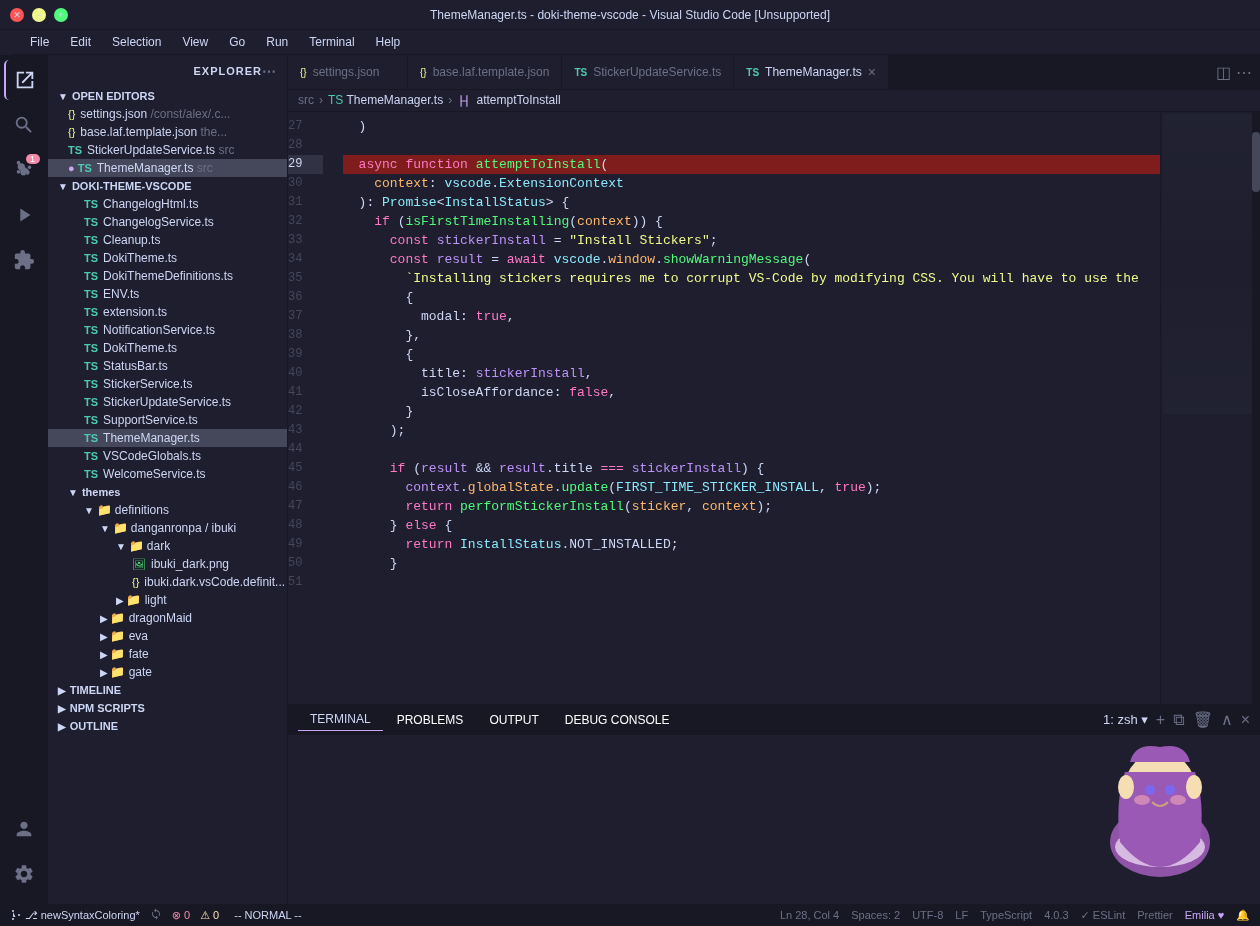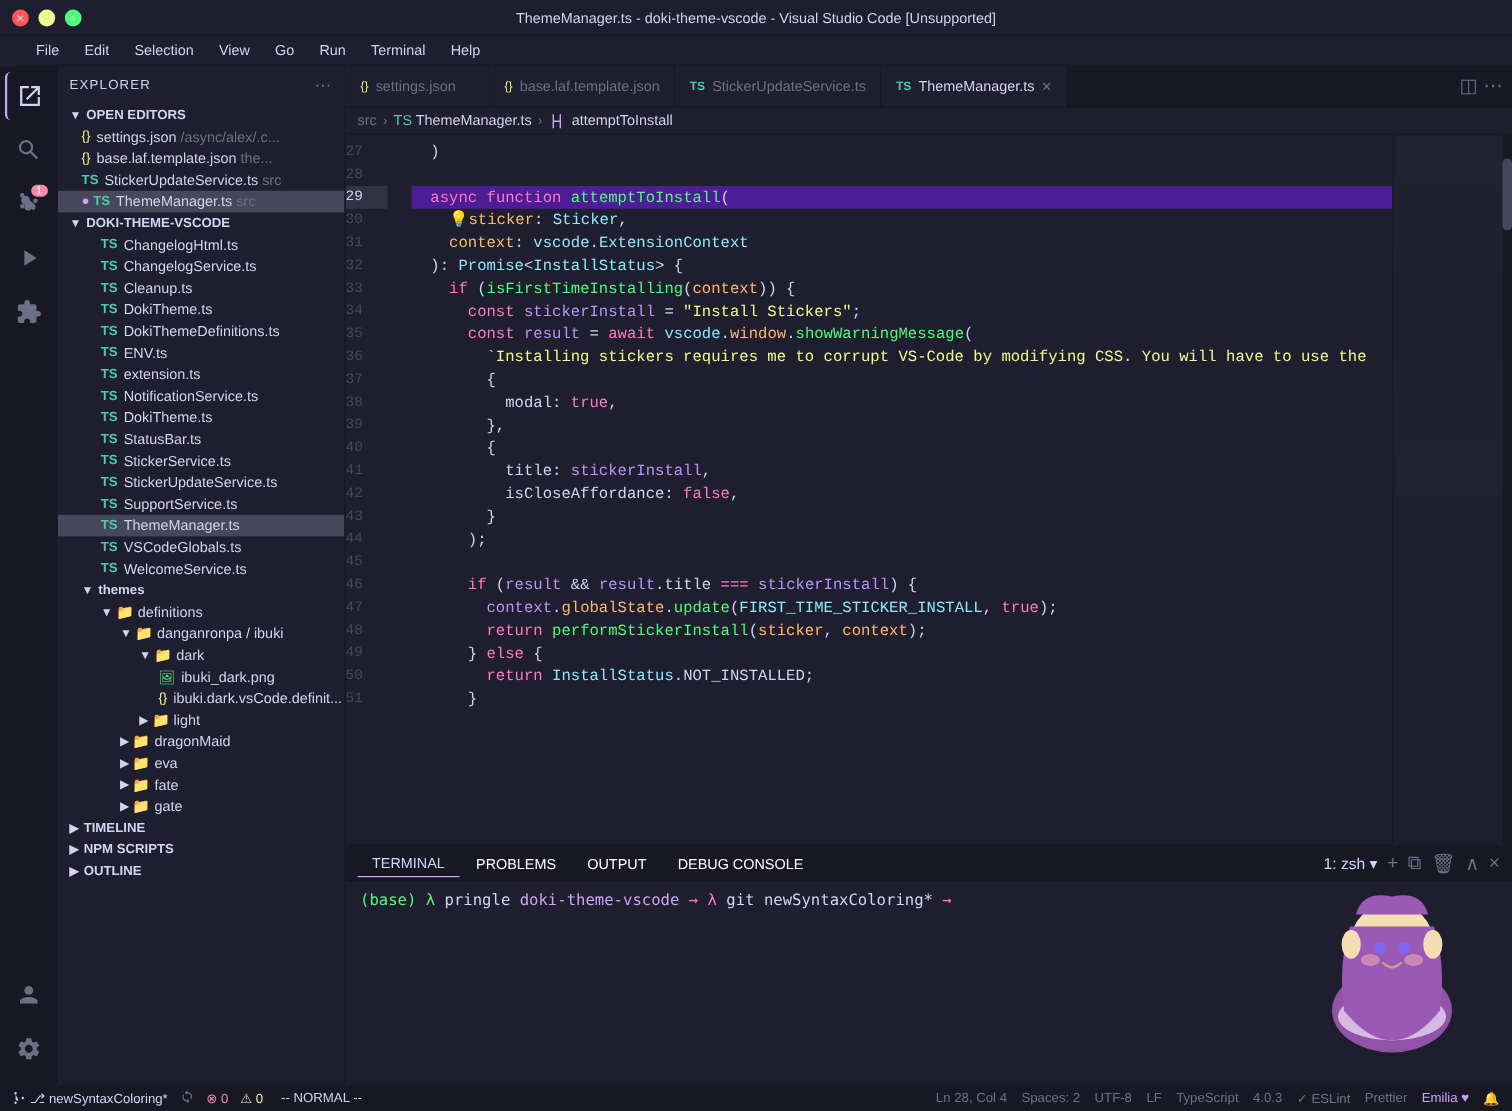--- a/index.html
+++ b/index.html
@@ -104,24 +104,24 @@
       overflow-y: auto;
       overflow-x: hidden;
     }
     .sidebar::-webkit-scrollbar { width: 4px; }
     .sidebar::-webkit-scrollbar-track { background: #1e1e2e; }
     .sidebar::-webkit-scrollbar-thumb { background: #45475a; }
 
     .sidebar-header {
       display: flex;
       align-items: center;
-      justify-content: space-between;
+      justify-content: flex-end;
       padding: 8px 10px;
       font-size: 11px;
-      font-weight: normal;
+      font-weight: bold;
       text-transform: uppercase;
       color: #cdd6f4;
       letter-spacing: 1px;
     }
     .sidebar-header-icons { display: flex; gap: 5px; color: #6c7086; }
     .sidebar-header-icons span { cursor: pointer; font-size: 14px; }
 
     .section-header {
       display: flex;
       align-items: center;
@@ -234,21 +234,21 @@
     .code-line { white-space: pre; }
     .kw { color: #ff79c6; }
     .fn { color: #50fa7b; }
     .str { color: #f1fa8c; }
     .var-color { color: #bd93f9; }
     .type-color { color: #8be9fd; }
     .prop { color: #cdd6f4; }
     .bool-val { color: #ff79c6; }
     .obj { color: #ffb86c; }
     .param { color: #ffb86c; }
-    .highlight-line { background: #4c1d95; display: block; }
+    .highlight-line { background: #7f1d1d; display: block; }
 
     
     .minimap {
       width: 100px;
       background: #1e1e2e;
       border-left: 1px solid #181825;
       overflow: hidden;
       position: relative;
     }
     .minimap-content {
@@ -411,21 +411,21 @@
       </div>
     </div>
 
     <div class="section-header">
       <span class="arrow">▼</span>
       <span>OPEN EDITORS</span>
     </div>
 
     <div class="file-item tree-indent-1">
       <span class="icon json-icon">{}</span>
-      <span> settings.json <span style="color:#6c7086">/async/alex/.c...</span></span>
+      <span> settings.json <span style="color:#6c7086">/const/alex/.c...</span></span>
     </div>
     <div class="file-item tree-indent-1">
       <span class="icon json-icon">{}</span>
       <span> base.laf.template.json <span style="color:#6c7086">the...</span></span>
     </div>
     <div class="file-item tree-indent-1">
       <span class="icon ts-icon">TS</span>
       <span> StickerUpdateService.ts <span style="color:#6c7086">src</span></span>
     </div>
     <div class="file-item tree-indent-1 active">
@@ -647,21 +647,20 @@
         <div>47</div>
         <div>48</div>
         <div>49</div>
         <div>50</div>
         <div>51</div>
       </div>
       <div class="code-content">
         <div class="code-line">  <span class="prop">)</span></div>
         <div class="code-line">&nbsp;</div>
         <div class="code-line highlight-line">  <span class="kw">async</span> <span class="kw">function</span> <span class="fn">attemptToInstall</span>(</div>
-        <div class="code-line">    <span style="color:#f1fa8c">💡</span><span class="param">sticker</span>: <span class="type-color">Sticker</span>,</div>
         <div class="code-line">    <span class="param">context</span>: <span class="type-color">vscode</span>.<span class="type-color">ExtensionContext</span></div>
         <div class="code-line">  ): <span class="type-color">Promise</span>&lt;<span class="type-color">InstallStatus</span>&gt; {</div>
         <div class="code-line">    <span class="kw">if</span> (<span class="fn">isFirstTimeInstalling</span>(<span class="param">context</span>)) {</div>
         <div class="code-line">      <span class="kw">const</span> <span class="var-color">stickerInstall</span> = <span class="str">"Install Stickers"</span>;</div>
         <div class="code-line">      <span class="kw">const</span> <span class="var-color">result</span> = <span class="kw">await</span> <span class="type-color">vscode</span>.<span class="obj">window</span>.<span class="fn">showWarningMessage</span>(</div>
         <div class="code-line">        <span class="str">`Installing stickers requires me to corrupt VS-Code by modifying CSS. You will have to use the</span></div>
         <div class="code-line">        {</div>
         <div class="code-line">          <span class="prop">modal</span>: <span class="bool-val">true</span>,</div>
         <div class="code-line">        },</div>
         <div class="code-line">        {</div>
@@ -698,28 +697,20 @@
         <span class="terminal-tab">DEBUG CONSOLE</span>
         <div class="terminal-tab-actions">
           <span style="color:#cdd6f4; font-size:13px;">1: zsh ▾</span>
           <span>+</span>
           <span>⧉</span>
           <span>🗑</span>
           <span>∧</span>
           <span>×</span>
         </div>
       </div>
-      <div class="terminal-content">
-        <span class="terminal-prompt">(base) λ</span>
-        <span style="color:#cdd6f4"> pringle</span>
-        <span class="terminal-path"> doki-theme-vscode</span>
-        <span class="terminal-arrow"> → λ</span>
-        <span class="terminal-cmd"> git newSyntaxColoring*</span>
-        <span class="terminal-arrow"> →</span>
-      </div>
     </div>
 
     <div class="character-overlay">
       
       <svg width="200" height="200" viewBox="0 0 200 200">
 
         <ellipse cx="100" cy="160" rx="50" ry="35" fill="#9b59b6" opacity="0.9"></ellipse>
 
         <ellipse cx="100" cy="165" rx="45" ry="20" fill="#e8d5f0" opacity="0.8"></ellipse>
 

